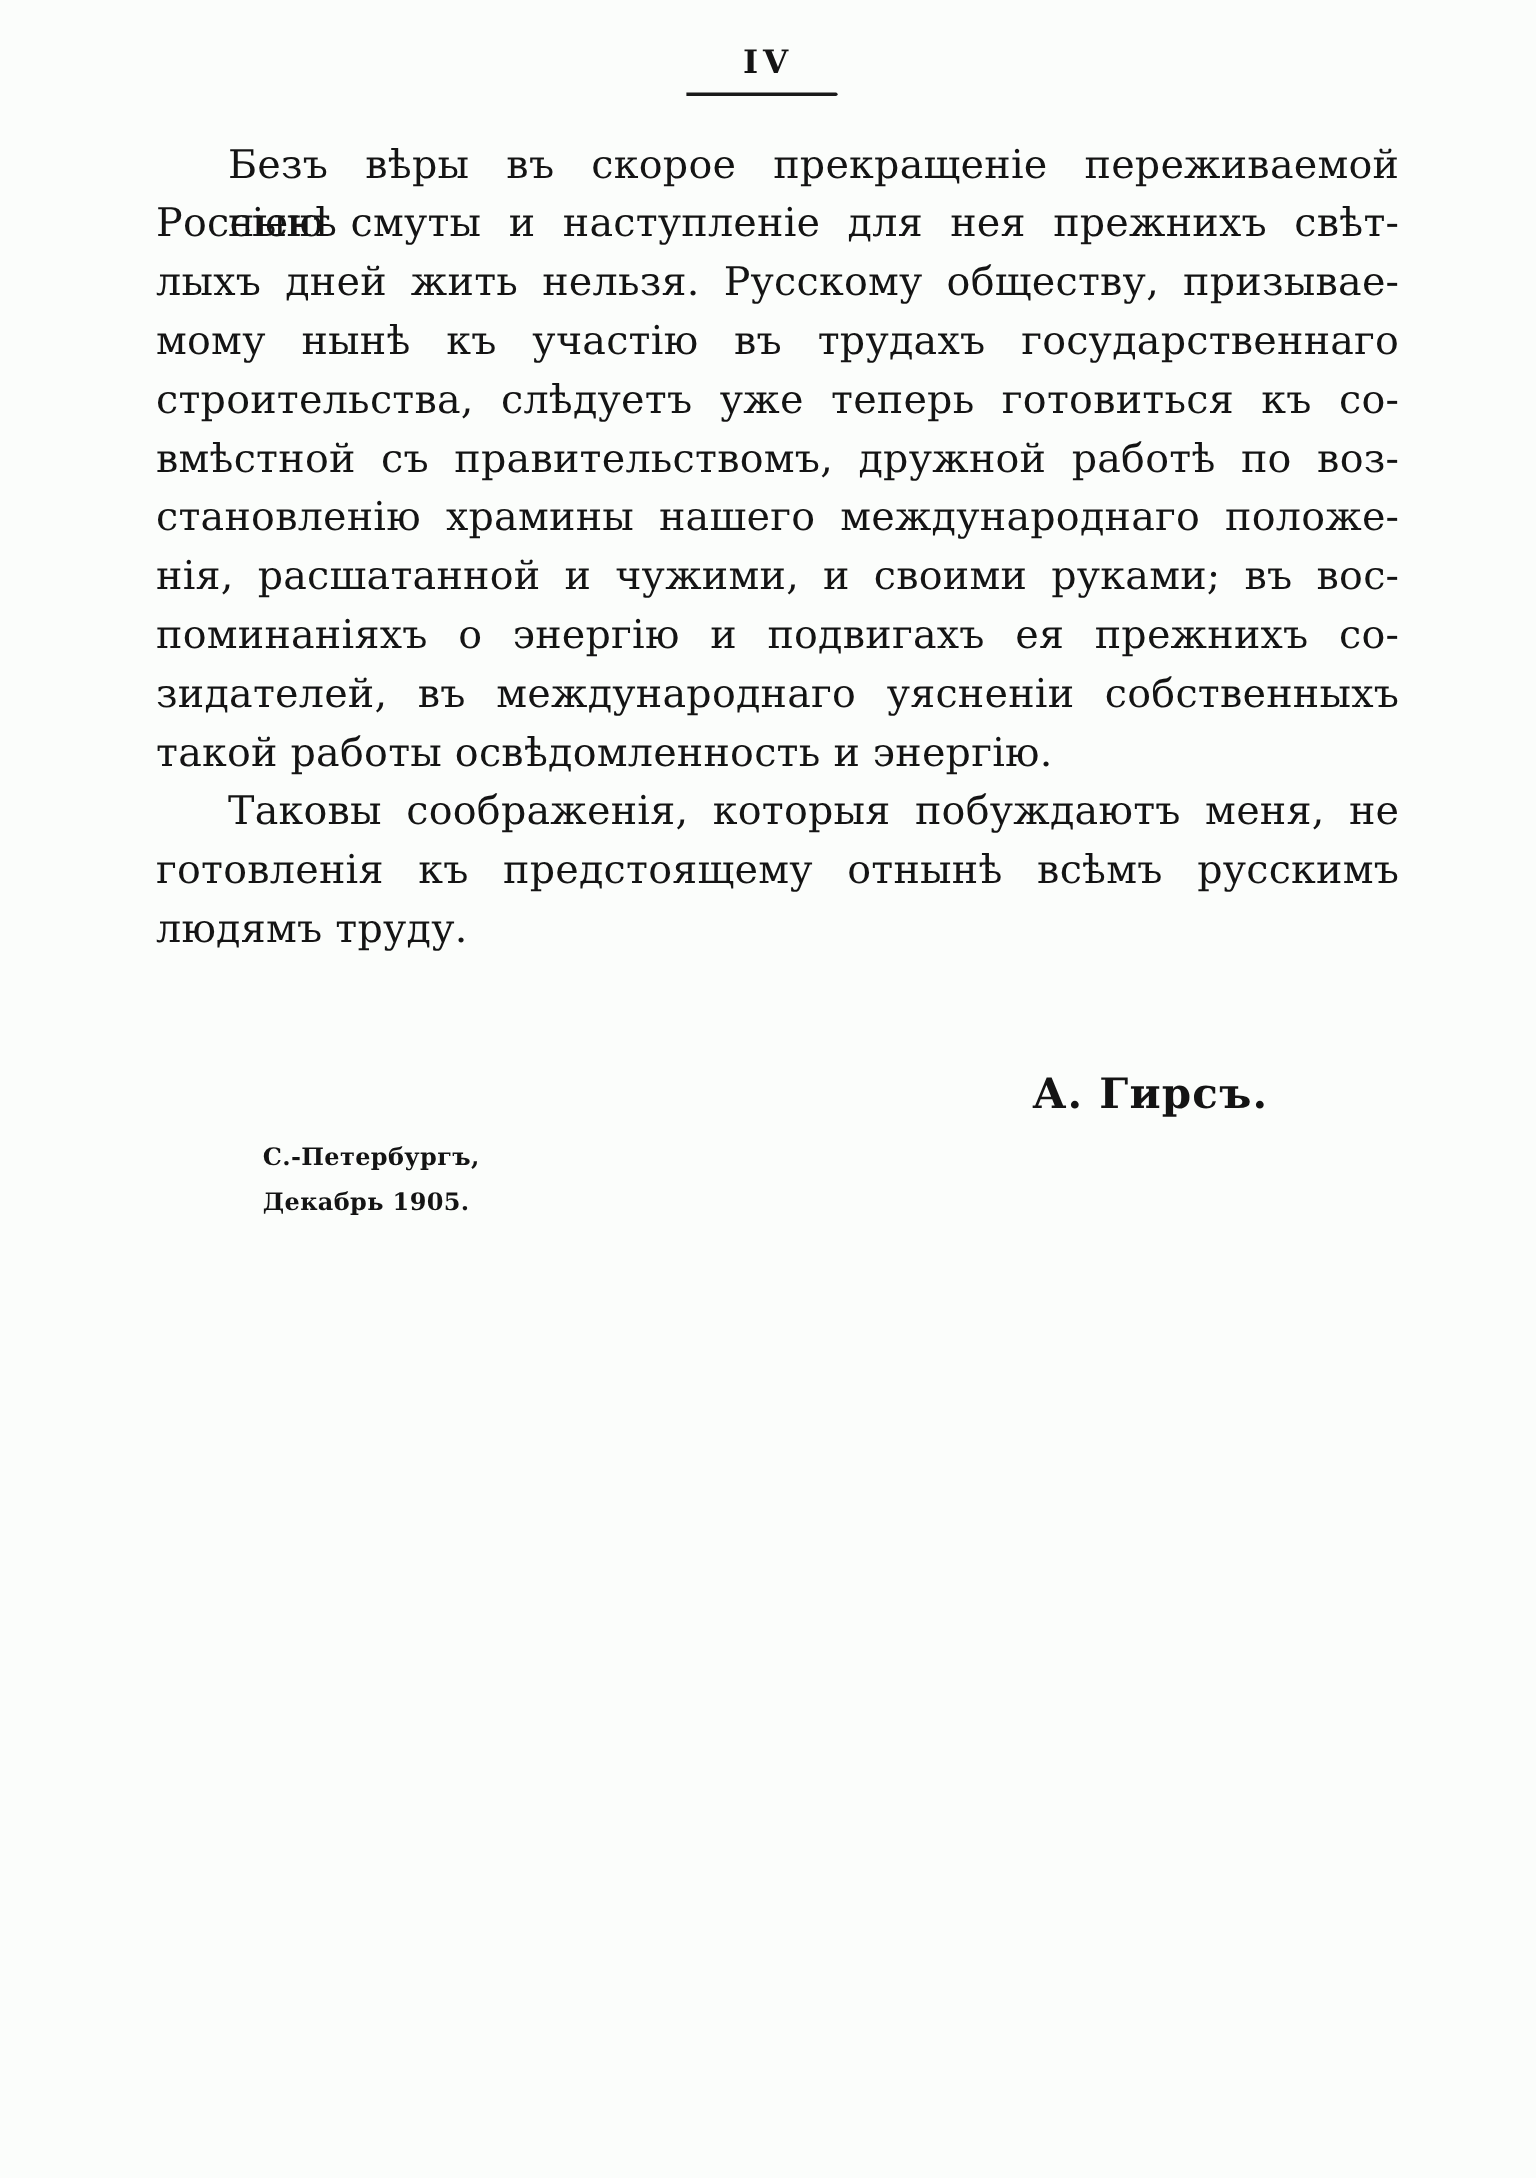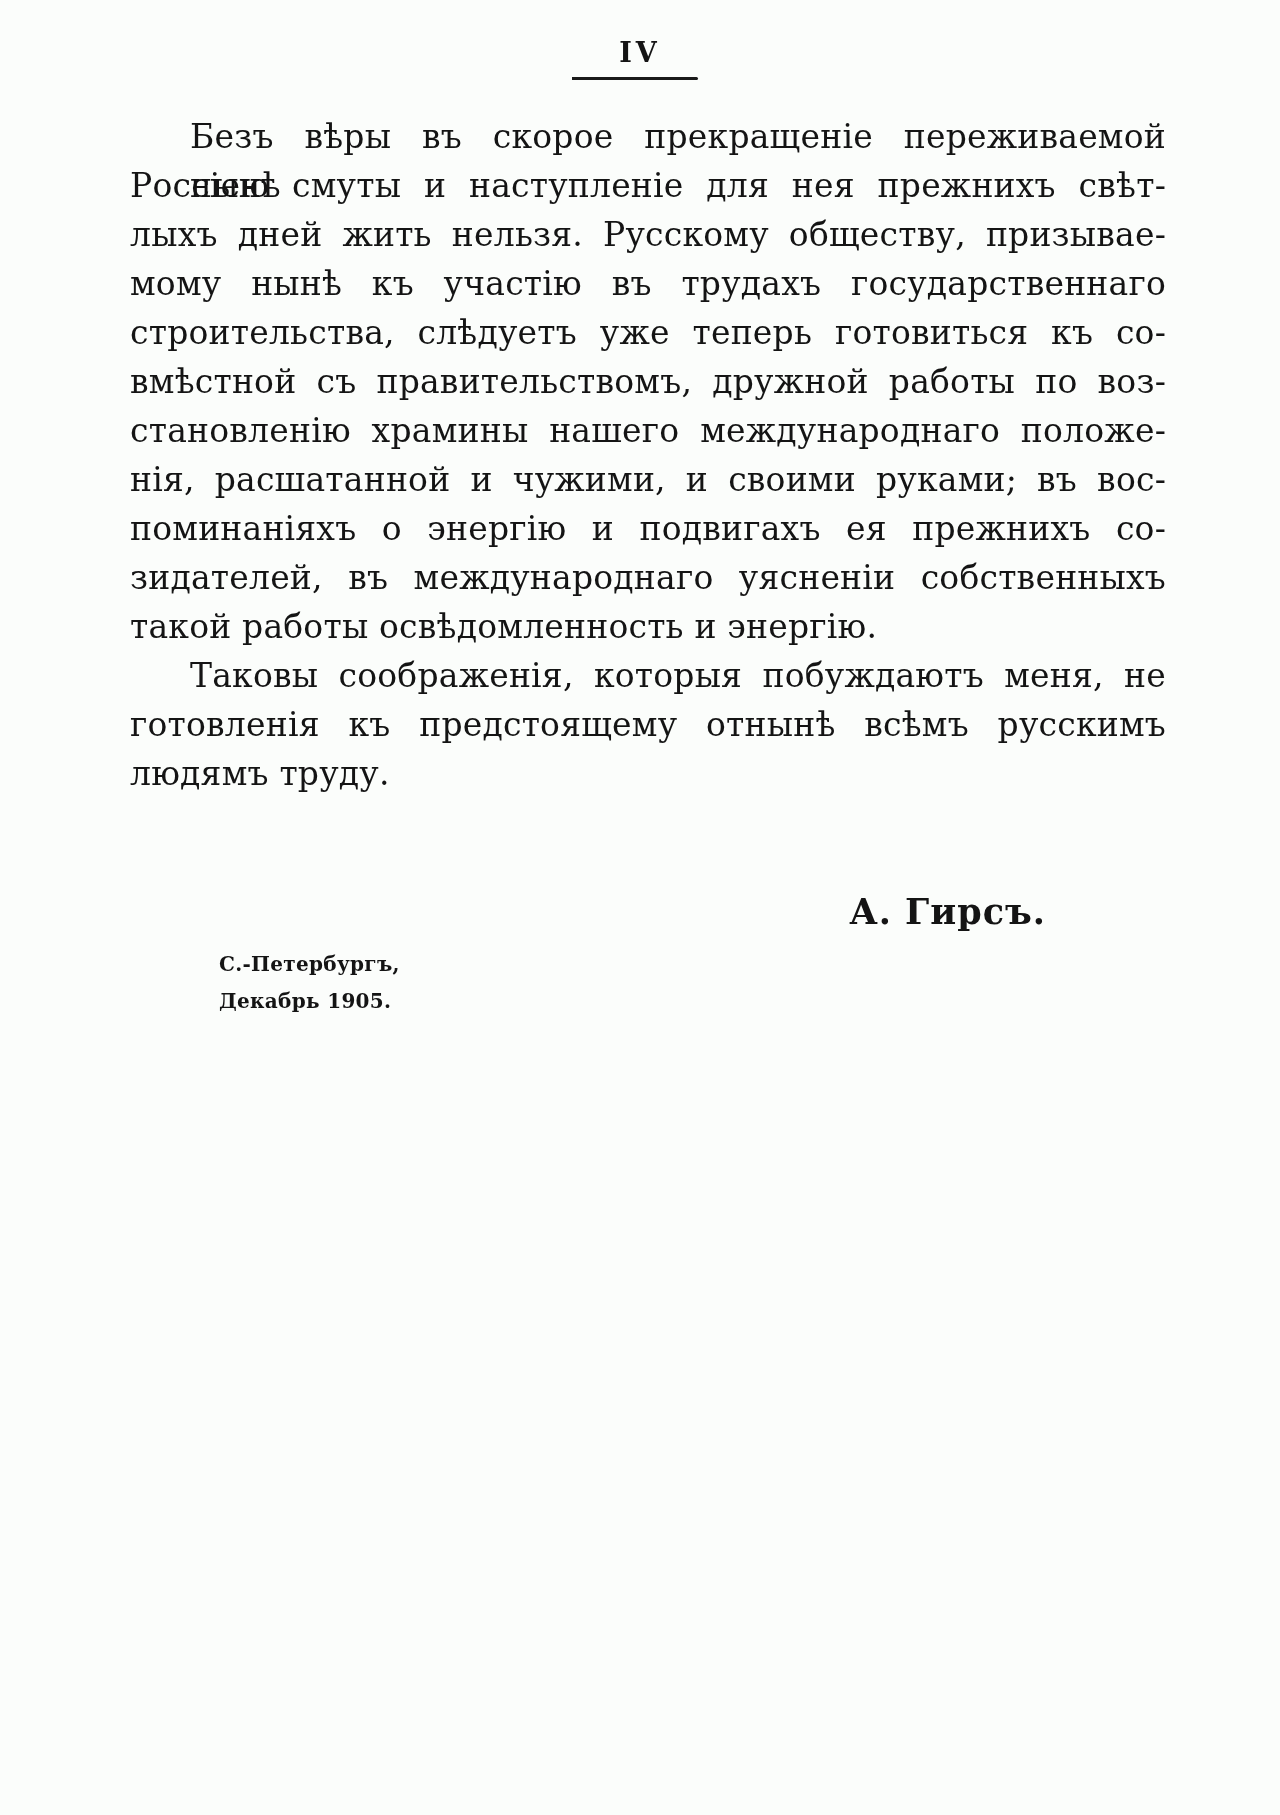--- a/index.html
+++ b/index.html
@@ -58,21 +58,21 @@
   .line.justify {
     text-align: justify;
     text-align-last: justify;
   }
   .line.indent {
     padding-left: 60px;
   }
   .signature {
     position: absolute;
     top: 891px;
-    right: 234px;
+    right: 223px;
     font-size: 35px;
     font-weight: bold;
     letter-spacing: 1px;
     text-align: right;
   }
   .colophon {
     position: absolute;
     left: 219px;
     top: 946px;
     font-size: 20px;
@@ -90,21 +90,21 @@
 
   <div class="header-rule"></div>
 
   <div class="text-block">
 
   <div class="line indent justify">Безъ вѣры въ скорое прекращеніе переживаемой нынѣ</div>
       <div class="line justify">Россіею смуты и наступленіе для нея прежнихъ свѣт-</div>
       <div class="line justify">лыхъ дней жить нельзя. Русскому обществу, призывае-</div>
       <div class="line justify">мому нынѣ къ участію въ трудахъ государственнаго</div>
       <div class="line justify">строительства, слѣдуетъ уже теперь готовиться къ со-</div>
-      <div class="line justify">вмѣстной съ правительствомъ, дружной работы по воз-</div>
+      <div class="line justify">вмѣстной съ правительствомъ, дружной работѣ по воз-</div>
       <div class="line justify">становленію храмины нашего международнаго положе-</div>
       <div class="line justify">нія, расшатанной и чужими, и своими руками; въ вос-</div>
       <div class="line justify">поминаніяхъ о энергію и подвигахъ ея прежнихъ со-</div>
       <div class="line justify">зидателей, въ международнаго уясненіи собственныхъ</div>
       <div class="line">такой работы освѣдомленность и энергію.</div>
       <div class="line indent justify">Таковы соображенія, которыя побуждаютъ меня, не</div>
       <div class="line justify">готовленія къ предстоящему отнынѣ всѣмъ русскимъ</div>
       <div class="line">людямъ труду.</div>
     </div>
 

